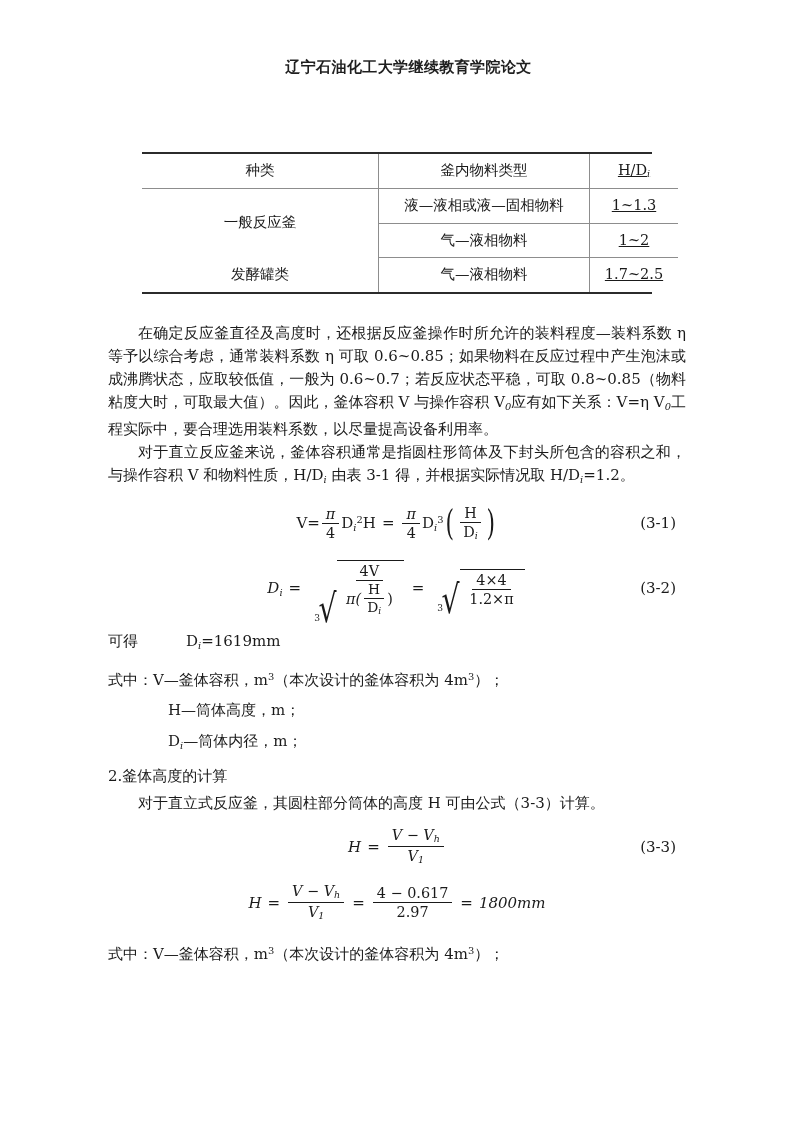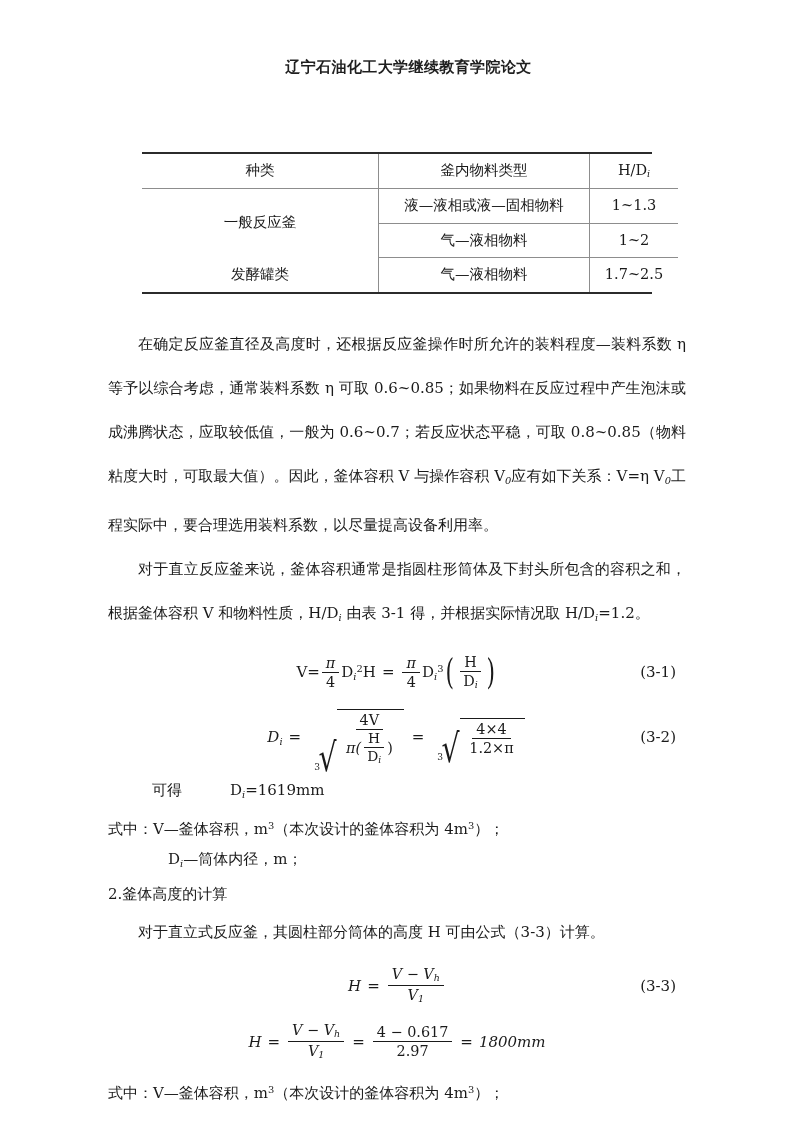--- a/index.html
+++ b/index.html
@@ -72,36 +72,36 @@
     padding: 6px 4px;
     border-bottom: 0.9px solid #8d8d8d;
     border-right: 0.9px solid #8d8d8d;
     line-height: 1.5;
   }
   table.spec tr:last-child td { border-bottom: none; }
   table.spec td:last-child { border-right: none; }
   table.spec td.no-b { border-bottom: none; }
   .c1 { width: 228px; }
   .c2 { width: 202px; }
-  .c3 { width: 80px; }
+  .c3 { width: 80px; text-decoration: underline; }
 
   sub {
     font-size: 0.66em;
     vertical-align: -0.26em;
     font-style: italic;
   }
   sup {
     font-size: 0.66em;
     vertical-align: 0.46em;
   }
 
   
   .para {
     font-size: 15px;
-    line-height: 44px;
+    line-height: 23px;
     text-align: justify;
     text-justify: inter-ideograph;
     margin: 0;
   }
   .para.indent { text-indent: 2em; }
   .sp-top-1 { margin-top: 28px; }
 
   
   .eq-row {
     position: relative;
@@ -229,21 +229,21 @@
           <td class="c1">发酵罐类</td>
           <td class="c2">气—液相物料</td>
           <td class="c3">1.7~2.5</td>
         </tr>
       </tbody>
         </table>
     </div>
 
     <p class="para indent sp-top-1"><span>在确定反应釜直径及高度时，还根据反应釜操作时所允许的装料程度—装料系数 η 等予以综合考虑，通常装料系数 η 可取 0.6~0.85；如果物料在反应过程中产生泡沫或成沸腾状态，应取较低值，一般为 0.6~0.7；若反应状态平稳，可取 0.8~0.85（物料粘度大时，可取最大值）。因此，釜体容积 V 与操作容积 V</span><sub>0</sub><span>应有如下关系：V=η V</span><sub>0</sub><span>工程实际中，要合理选用装料系数，以尽量提高设备利用率。</span></p>
 
-    <p class="para indent"><span>对于直立反应釜来说，釜体容积通常是指圆柱形筒体及下封头所包含的容积之和，根据釜体容积 V 和物料性质，H/D</span><sub>i</sub><span> 由表 3-1 得，并根据实际情况取 H/D</span><sub>i</sub><span>=1.2。</span></p>
+    <p class="para indent"><span>对于直立反应釜来说，釜体容积通常是指圆柱形筒体及下封头所包含的容积之和，与操作容积 V 和物料性质，H/D</span><sub>i</sub><span> 由表 3-1 得，并根据实际情况取 H/D</span><sub>i</sub><span>=1.2。</span></p>
 
     <div class="eq-row" style="margin-top:10px;">
       <span class="eq-body">
         <span>V=</span>
         <span class="frac">
           <span class="num ital">π</span>
           <span class="den">4</span>
         </span>
         <span><span>D</span><sub>i</sub><sup>2</sup><span>H</span></span>
         <span class="eq-inline-sp"></span>
@@ -297,24 +297,25 @@
             <span class="frac">
               <span class="num">4×4</span>
               <span class="den">1.2×π</span>
             </span>
           </span>
         </span>
       </span>
       <span class="eq-num">(3-2)</span>
     </div>
 
-    <p class="defn" style="margin-top:8px;margin-left:44px;"><span>可得</span><span class="wide-gap"></span><span>D</span><sub>i</sub><span>=1619mm</span></p>
+    <p class="defn" style="margin-top:8px;"><span>可得</span><span class="wide-gap"></span><span>D</span><sub>i</sub><span>=1619mm</span></p>
 
     <p class="defn"><span>式中：V—釜体容积，m</span><sup>3</sup><span>（本次设计的釜体容积为 4m</span><sup>3</sup><span>）；</span></p>
 
+    <p class="defn ind2">H—筒体高度，m；</p>
 
     <p class="defn ind2"><span>D</span><sub>i</sub><span>—筒体内径，m；</span></p>
 
 
     <p class="defn">2.釜体高度的计算</p>
     <p class="para indent">对于直立式反应釜，其圆柱部分筒体的高度 H 可由公式（3-3）计算。</p>
 
     <div class="eq-row" style="margin-top:6px; min-height:52px;">
       <span class="eq-body">
         <span class="ital">H</span>

